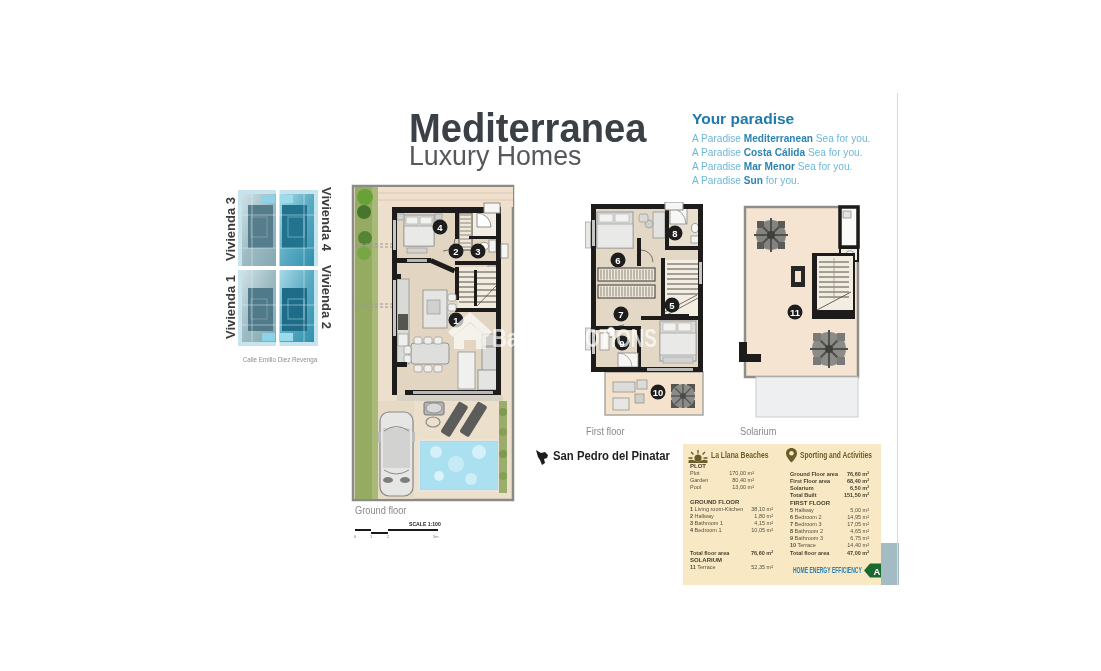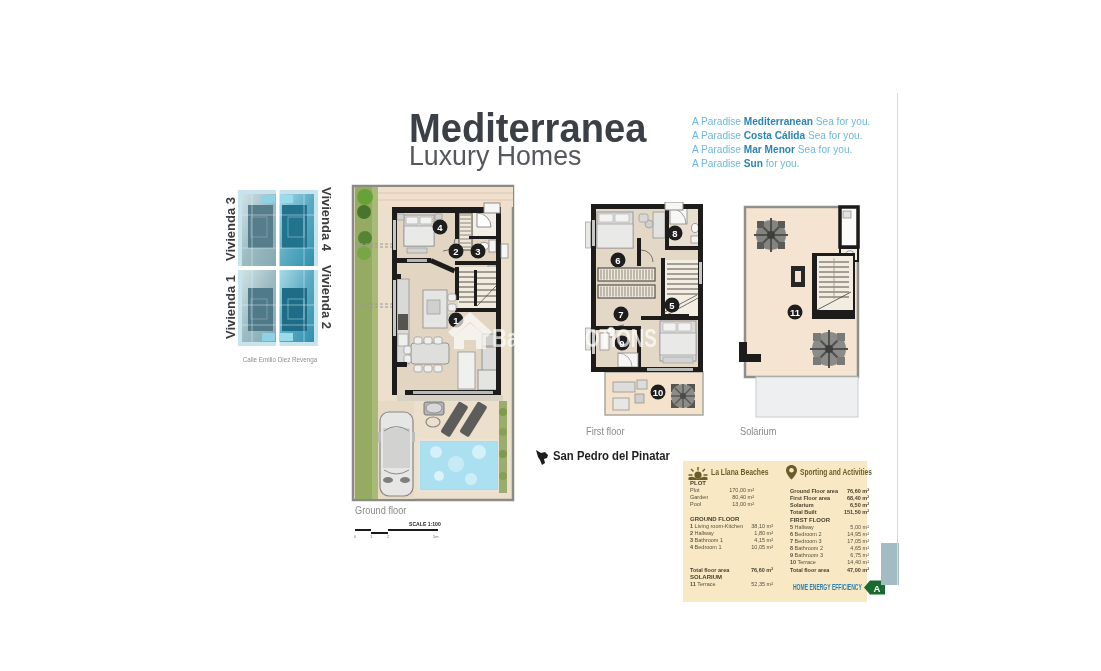--- a/index.html
+++ b/index.html
@@ -6,20 +6,21 @@
   body{width:1101px;height:671px;position:relative;font-family:"Liberation Sans",sans-serif;overflow:hidden;}
   .abs{position:absolute;}
 </style>
 </head>
 <body>
 
 <div class="abs" style="left:409px;top:112px;font-size:41px;font-weight:bold;color:#3b4046;line-height:33px;transform:scaleX(0.93);transform-origin:left top;white-space:nowrap;">Mediterranea</div>
 <div class="abs" style="left:409px;top:141px;font-size:28px;color:#55585c;line-height:29px;transform:scaleX(0.955);transform-origin:left top;white-space:nowrap;">Luxury Homes</div>
 
 <div class="abs" style="left:692px;top:110px;width:210px;">
+  <div style="font-size:15.5px;font-weight:bold;color:#1d7aab;line-height:17px;">Your paradise</div>
   <div style="font-size:11px;color:#6db8da;line-height:14px;margin-top:4px;transform:scaleX(0.92);transform-origin:left;white-space:nowrap;">
     A Paradise <b style="color:#2a84b2;">Mediterranean</b> Sea for you.<br>
     A Paradise <b style="color:#2a84b2;">Costa Cálida</b> Sea for you.<br>
     A Paradise <b style="color:#2a84b2;">Mar Menor</b> Sea for you.<br>
     A Paradise <b style="color:#2a84b2;">Sun</b> for you.
   </div>
 </div>
 
 <div class="abs" style="left:222px;top:185px;width:112px;height:195px;">
   <svg width="112" height="195" viewBox="0 0 112 195">
@@ -422,21 +423,21 @@
 
 <div class="abs" style="left:740px;top:425px;font-size:10.5px;color:#8a8a8a;transform:scaleX(0.88);transform-origin:left top;white-space:nowrap;">Solarium</div>
 
 <div class="abs" style="left:535px;top:446px;width:140px;height:22px;">
   <svg class="abs" style="left:0;top:3px;" width="16" height="17" viewBox="0 0 16 17">
     <path d="M1,1 L6,4 L10,3 L13,6 L12,9 L9,10 L10,14 L7,16 L5,11 L3,8 Z" fill="#1d1d1d"></path>
   </svg>
   <span style="position:absolute;left:18px;top:2px;font-size:13px;font-weight:bold;color:#1f1f1f;white-space:nowrap;transform:scaleX(0.87);transform-origin:left;display:inline-block;">San Pedro del Pinatar</span>
 </div>
 
-<div class="abs" style="left:683px;top:444px;width:184px;height:141px;background:#f8e9c4;font-family:'Liberation Sans',sans-serif;margin-top:17px;">
+<div class="abs" style="left:683px;top:444px;width:198px;height:141px;background:#f8e9c4;font-family:'Liberation Sans',sans-serif;">
 
   <svg class="abs" style="left:5px;top:5px;" width="20" height="15" viewBox="0 0 20 15">
     <circle cx="10" cy="9" r="3.6" fill="#6b5c2a"></circle>
     <g stroke="#6b5c2a" stroke-width="1.4">
       <path d="M10,4.5 L10,1 M5.5,5.5 L3,3 M14.5,5.5 L17,3 M4.5,9 L0.5,9 M15.5,9 L19.5,9 M5,12 L2,13.5 M15,12 L18,13.5"></path>
     </g>
     <path d="M0.5,11.5 Q3.5,10 6.5,11.5 Q10,13.2 13.5,11.5 Q16.5,9.9 19.5,11.5 L19.5,14 L0.5,14 Z" fill="#6b5c2a"></path>
   </svg>
 
   <div class="abs" style="left:28px;top:6px;font-size:8.5px;font-weight:bold;color:#6b5c2a;white-space:nowrap;transform:scaleX(0.8);transform-origin:left;">La Llana Beaches</div>

